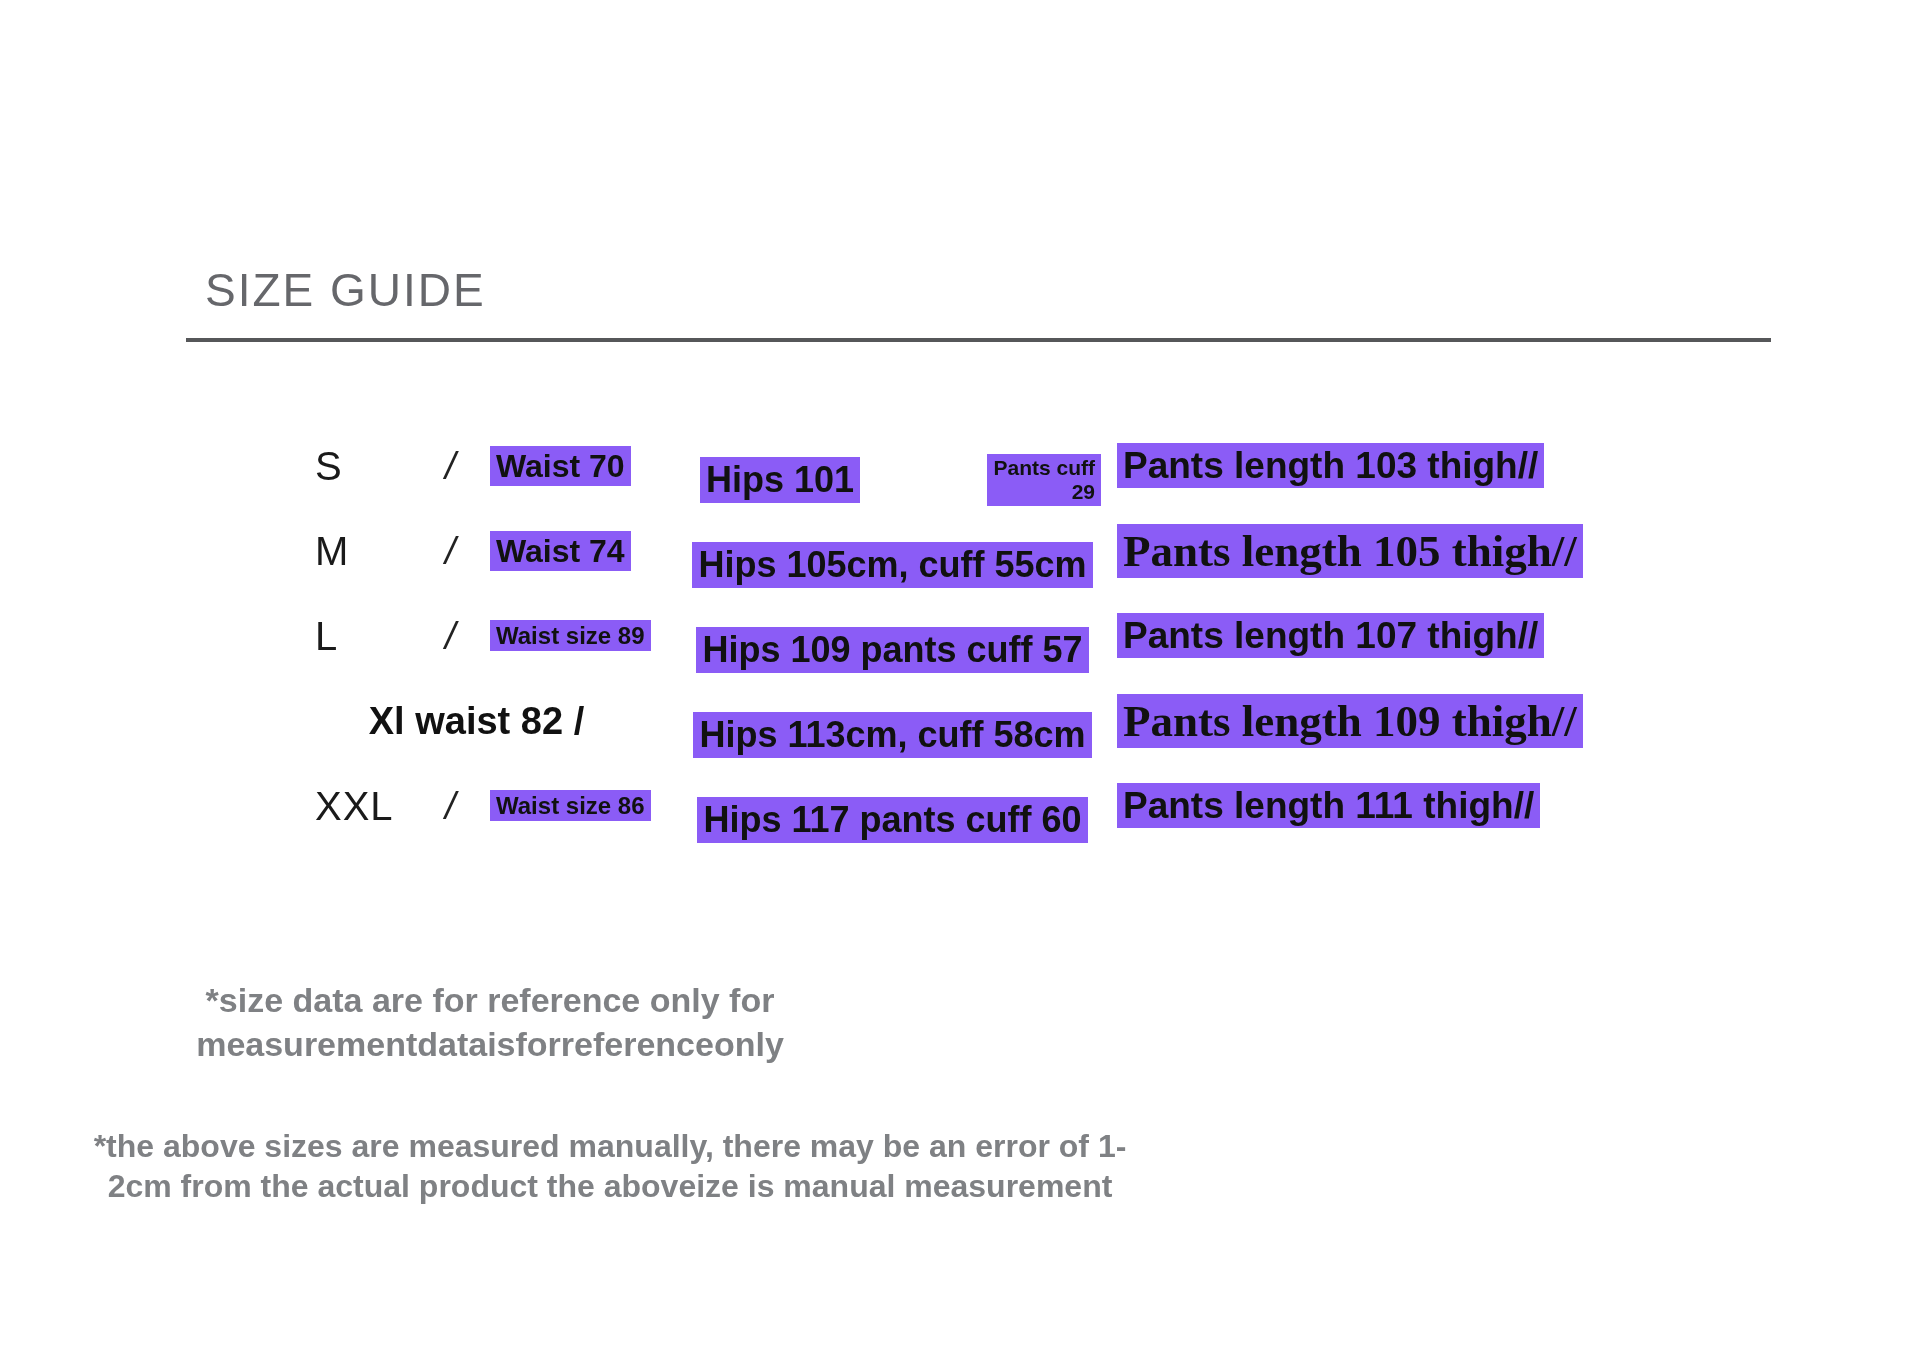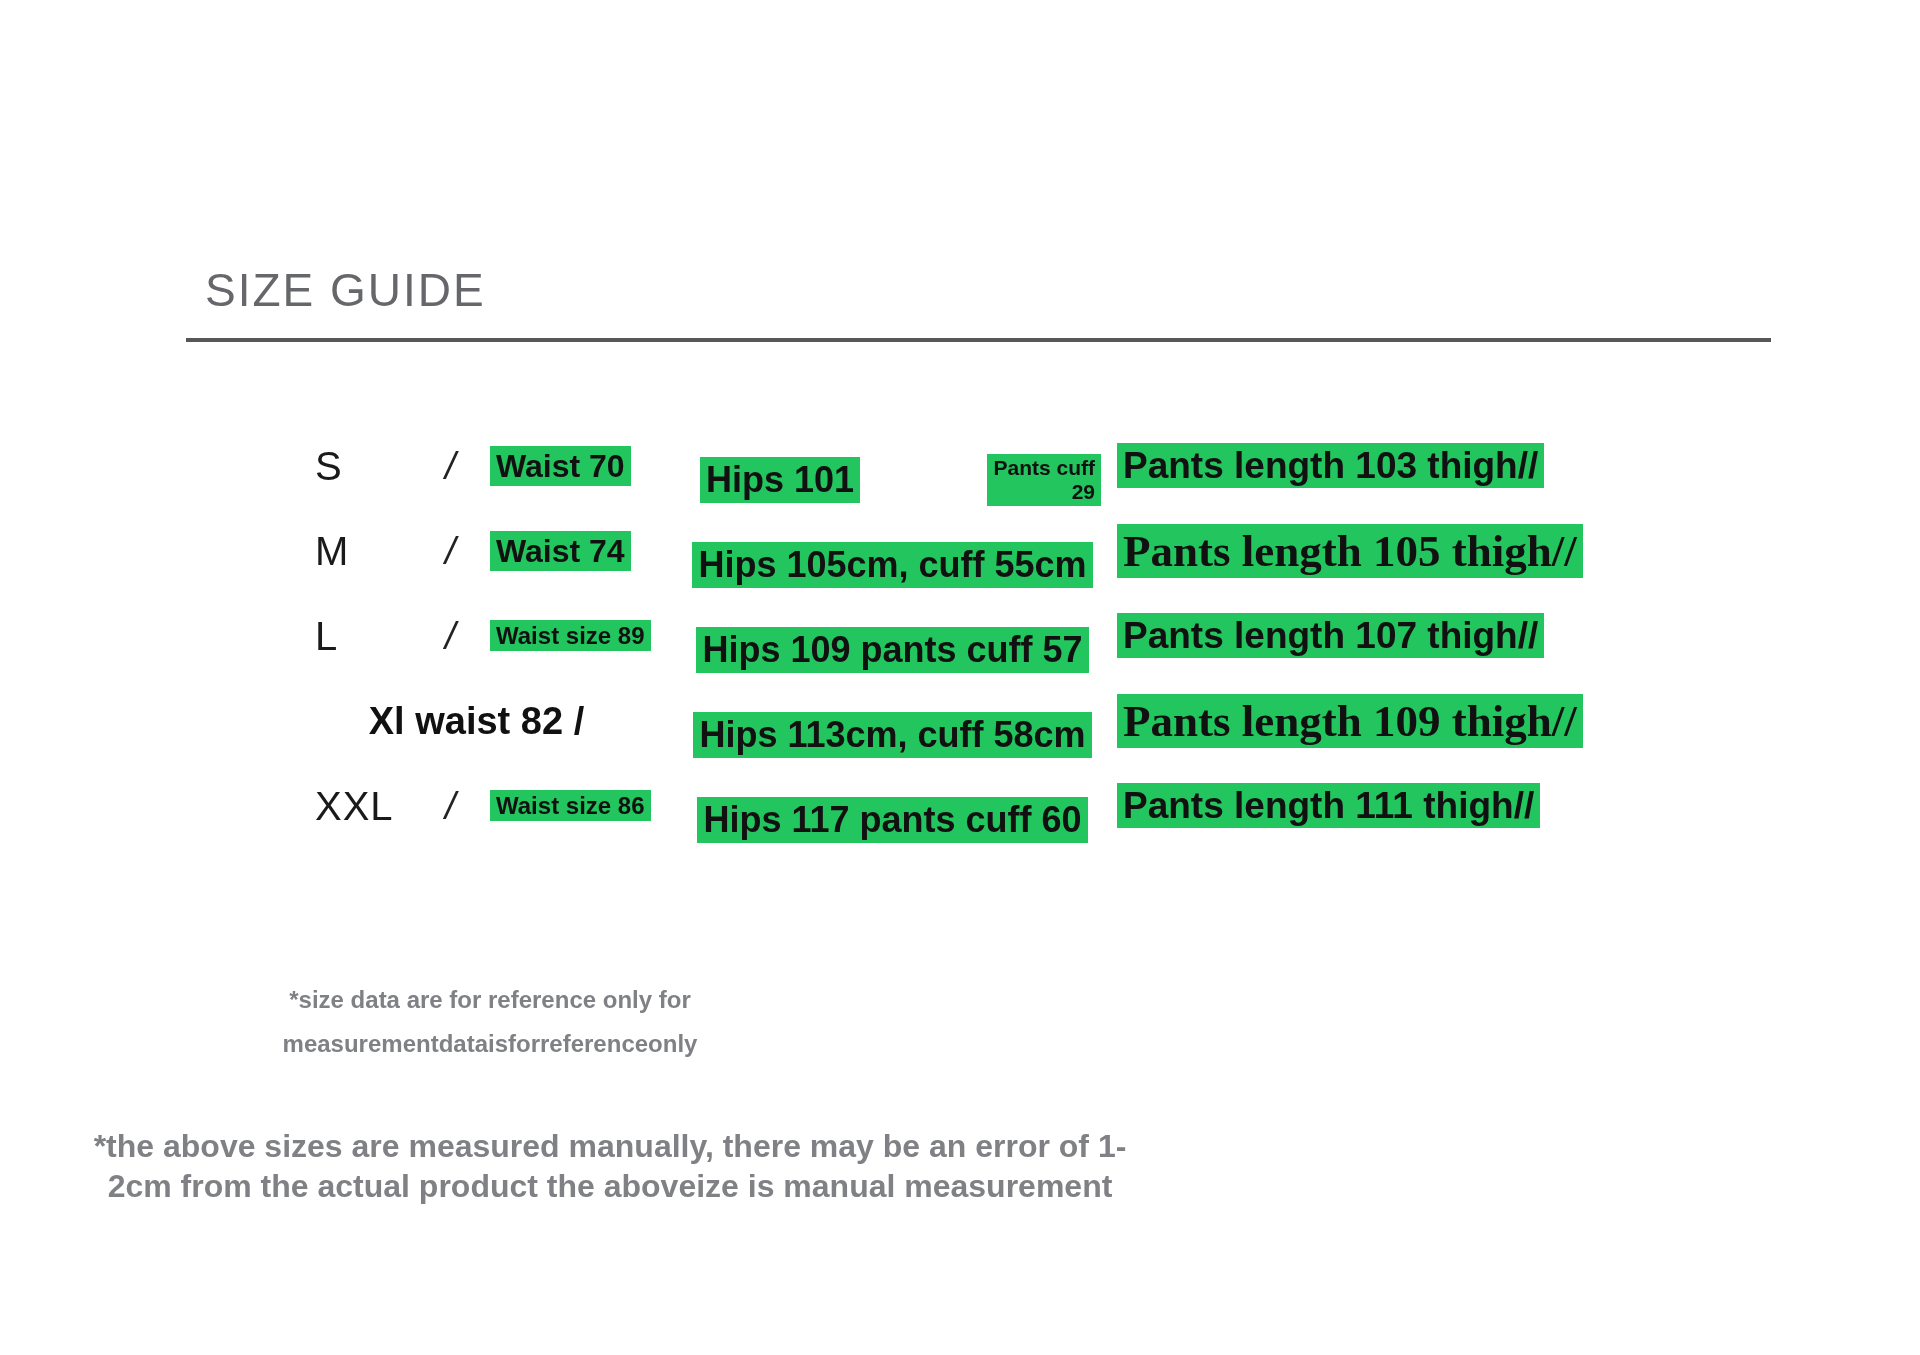--- a/index.html
+++ b/index.html
@@ -98,32 +98,32 @@
     font-weight: 700;
     white-space: nowrap;
   }
   .c-length.big { font-size: 45px; font-family: Liberation Serif, serif; }
   .cuff-block {
     text-align: right;
     font-size: 21px;
     font-weight: 700;
     line-height: 1.15;
   }
-  .patch { background: #22c55e; padding: 2px 6px; margin-top: 28px; }
+  .patch { background: #8b5cf6; padding: 2px 6px; margin-top: 28px; }
   .note {
     position: absolute;
     text-align: center;
     font-weight: 700;
     color: #7f8184;
   }
   .note-reference {
     left: 130px;
     top: 978px;
     width: 720px;
-    font-size: 24px;
+    font-size: 34px;
     line-height: 44px;
   }
   .note-tolerance {
     left: 30px;
     top: 1126px;
     width: 1160px;
     font-size: 32px;
     line-height: 40px;
   }
 </style>

